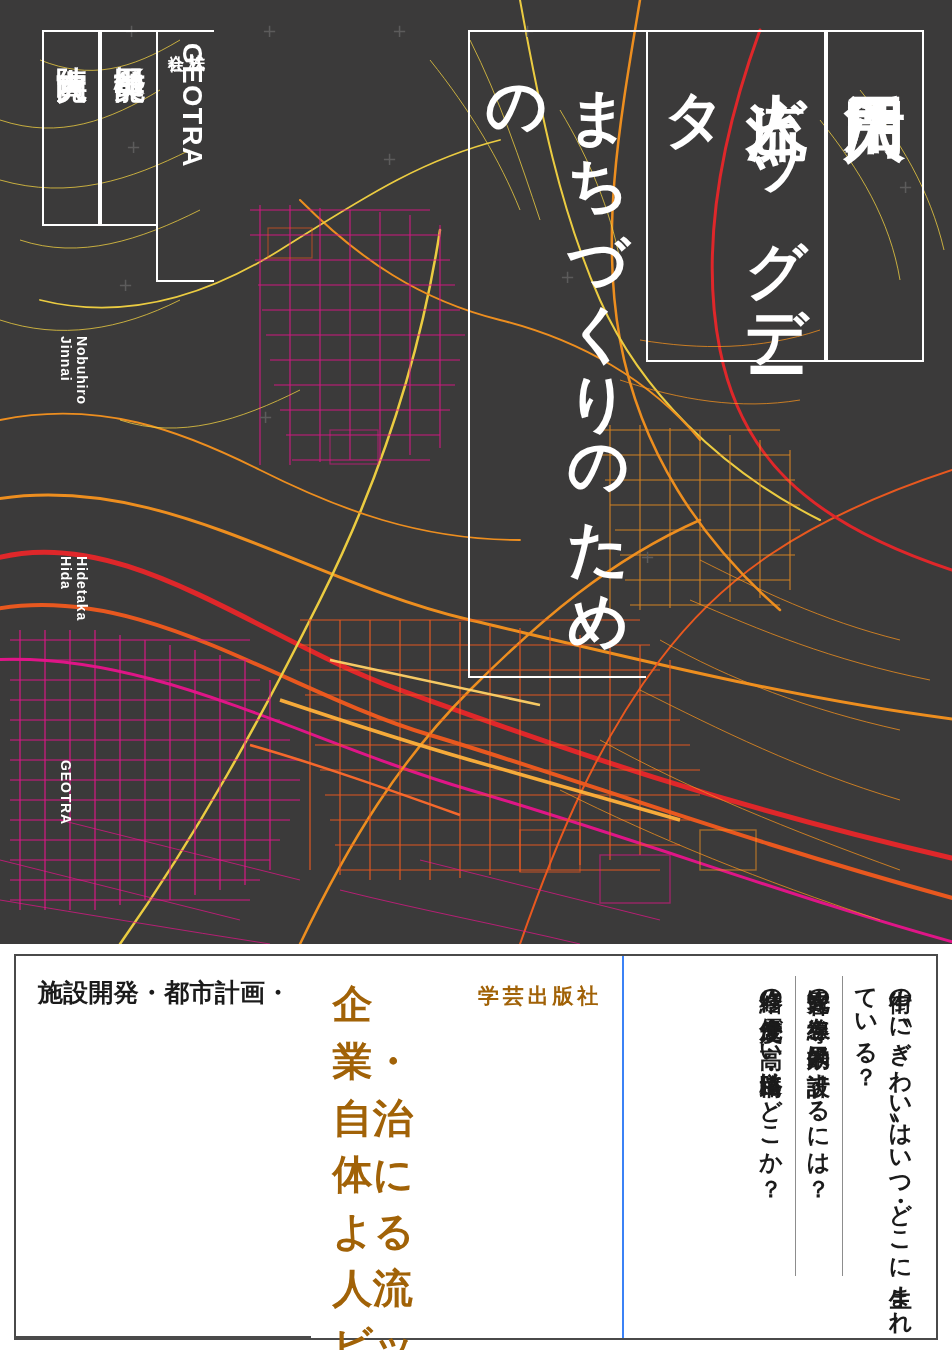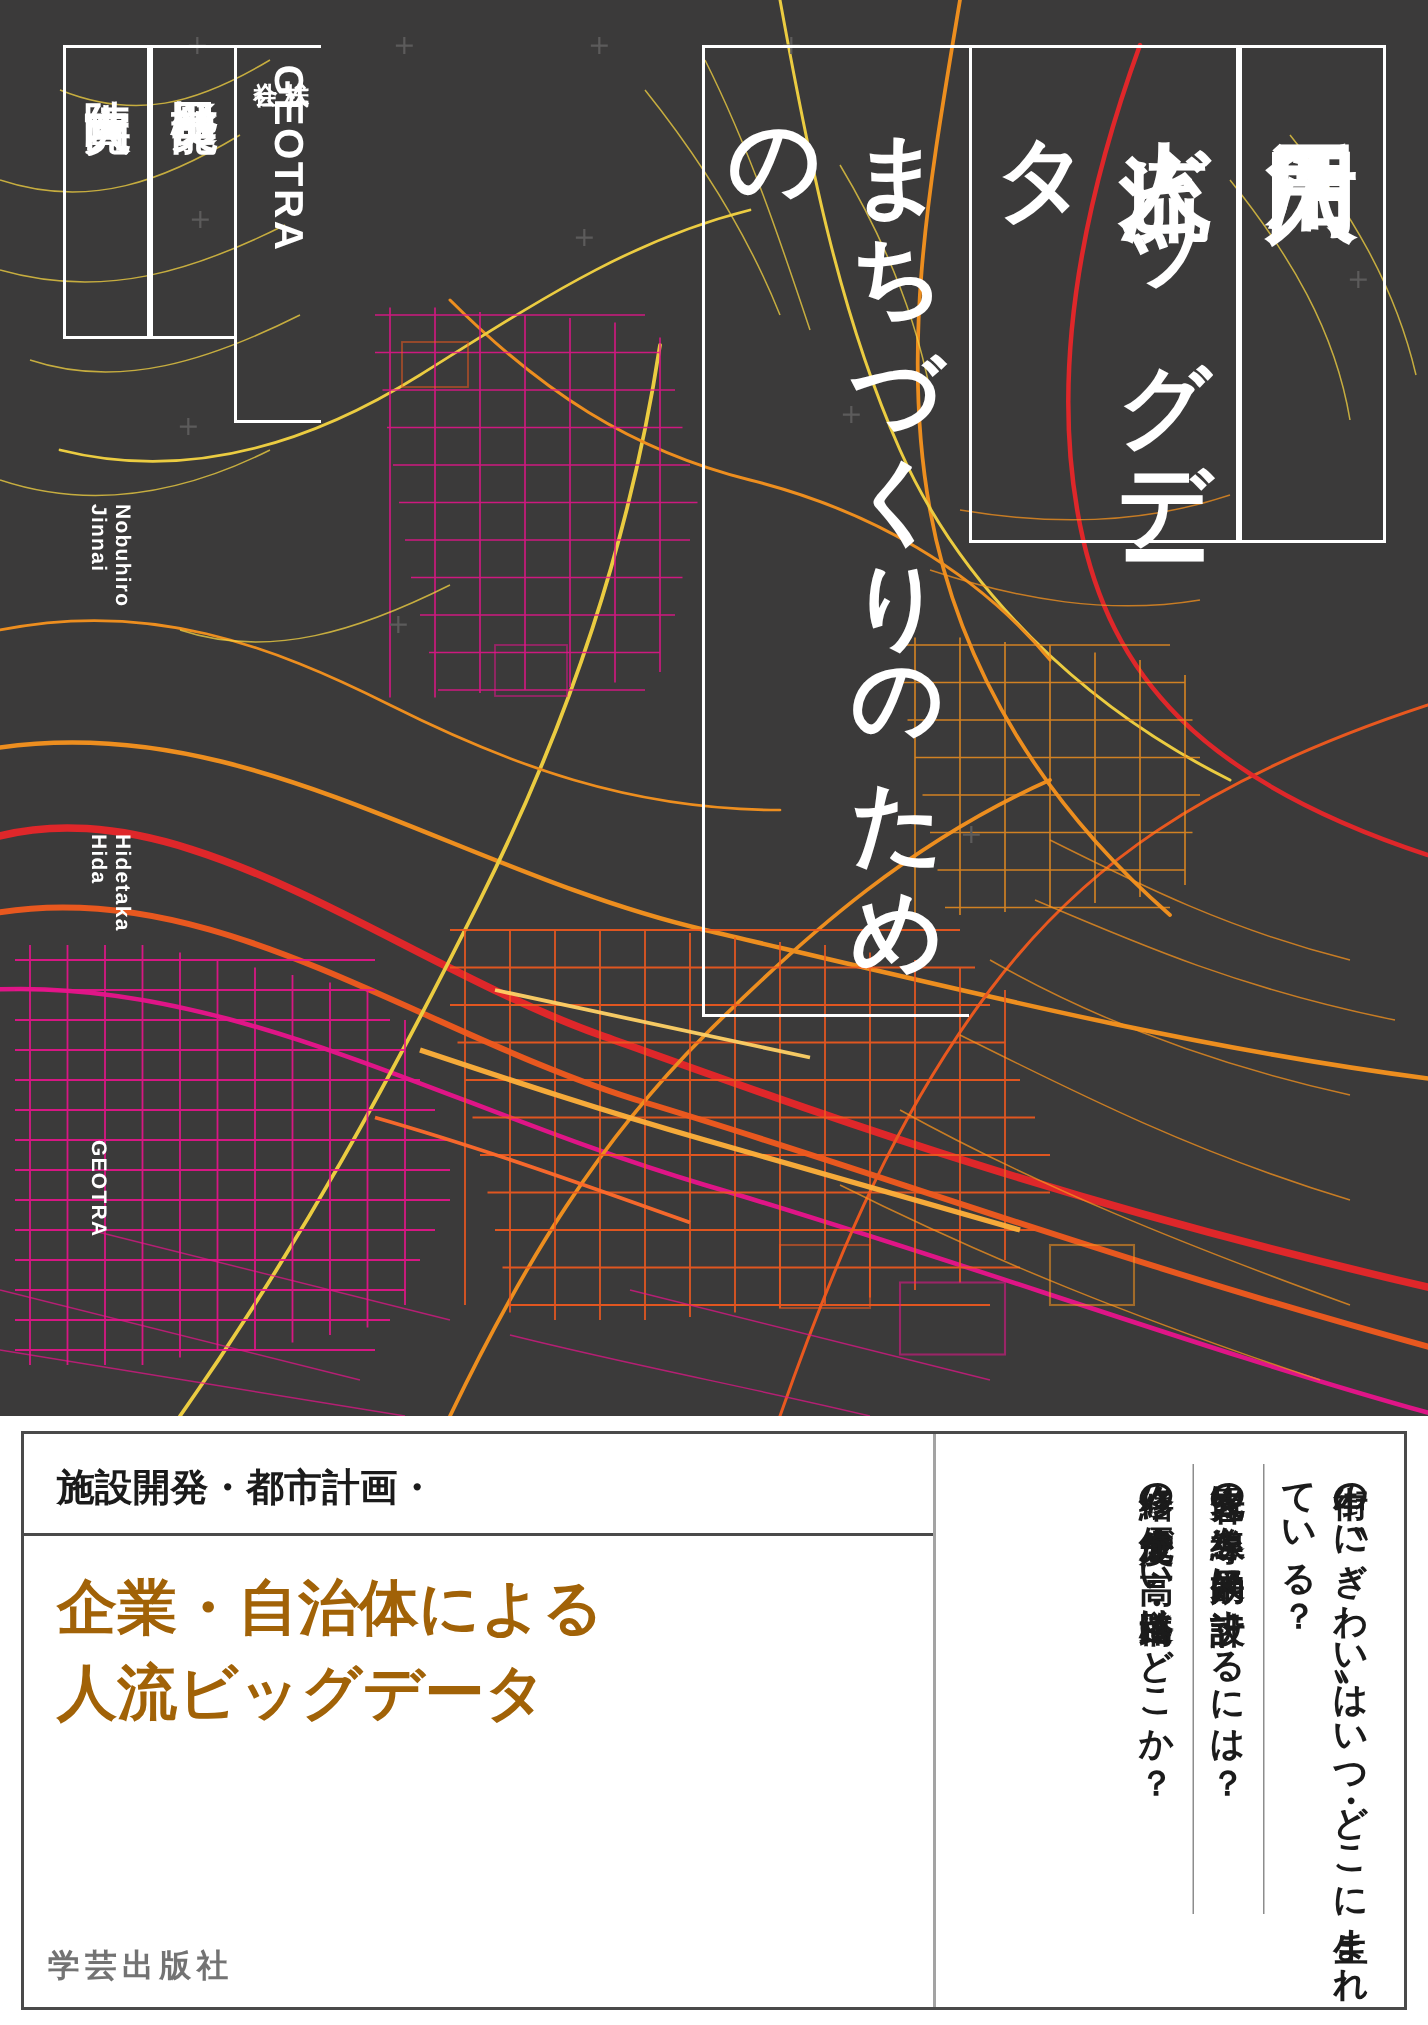--- a/index.html
+++ b/index.html
@@ -147,22 +147,22 @@
   .bottom-inner {
     position: relative;
     width: 924px; height: 386px;
     border: 2px solid #4a4a4a;
     display: flex;
     flex-direction: row;
   }
   .bl-left {
     flex: 0 0 608px;
     display: flex;
-    flex-direction: column;
-    border-right: 2px solid #a3a3a3;
+    flex-direction: row;
+    border-right: 2px solid #3b82f6;
   }
   .kicker {
     padding: 18px 20px 12px 22px;
     border-bottom: 2px solid #4a4a4a;
     color: #1b1b1b;
     font-weight: 700;
     font-size: 25px;
     line-height: 1.45;
     letter-spacing: 0.01em;
   }
@@ -170,24 +170,25 @@
     flex: 1;
     padding: 20px 20px 4px 22px;
     color: #a16207;
     font-weight: 700;
     font-size: 40px;
     line-height: 1.42;
     letter-spacing: 0.005em;
   }
   .publisher {
     padding: 0 20px 14px 16px;
-    color: #737373;
+    color: #a16207;
     font-weight: 700;
     font-size: 21px;
     letter-spacing: 0.18em;
+    margin-top: 26px;
   }
   .bl-right {
     flex: 1;
     position: relative;
     padding: 16px 18px 16px 10px;
     display: flex;
     flex-direction: row-reverse;
     justify-content: flex-start;
     align-items: flex-start;
     gap: 6px;

